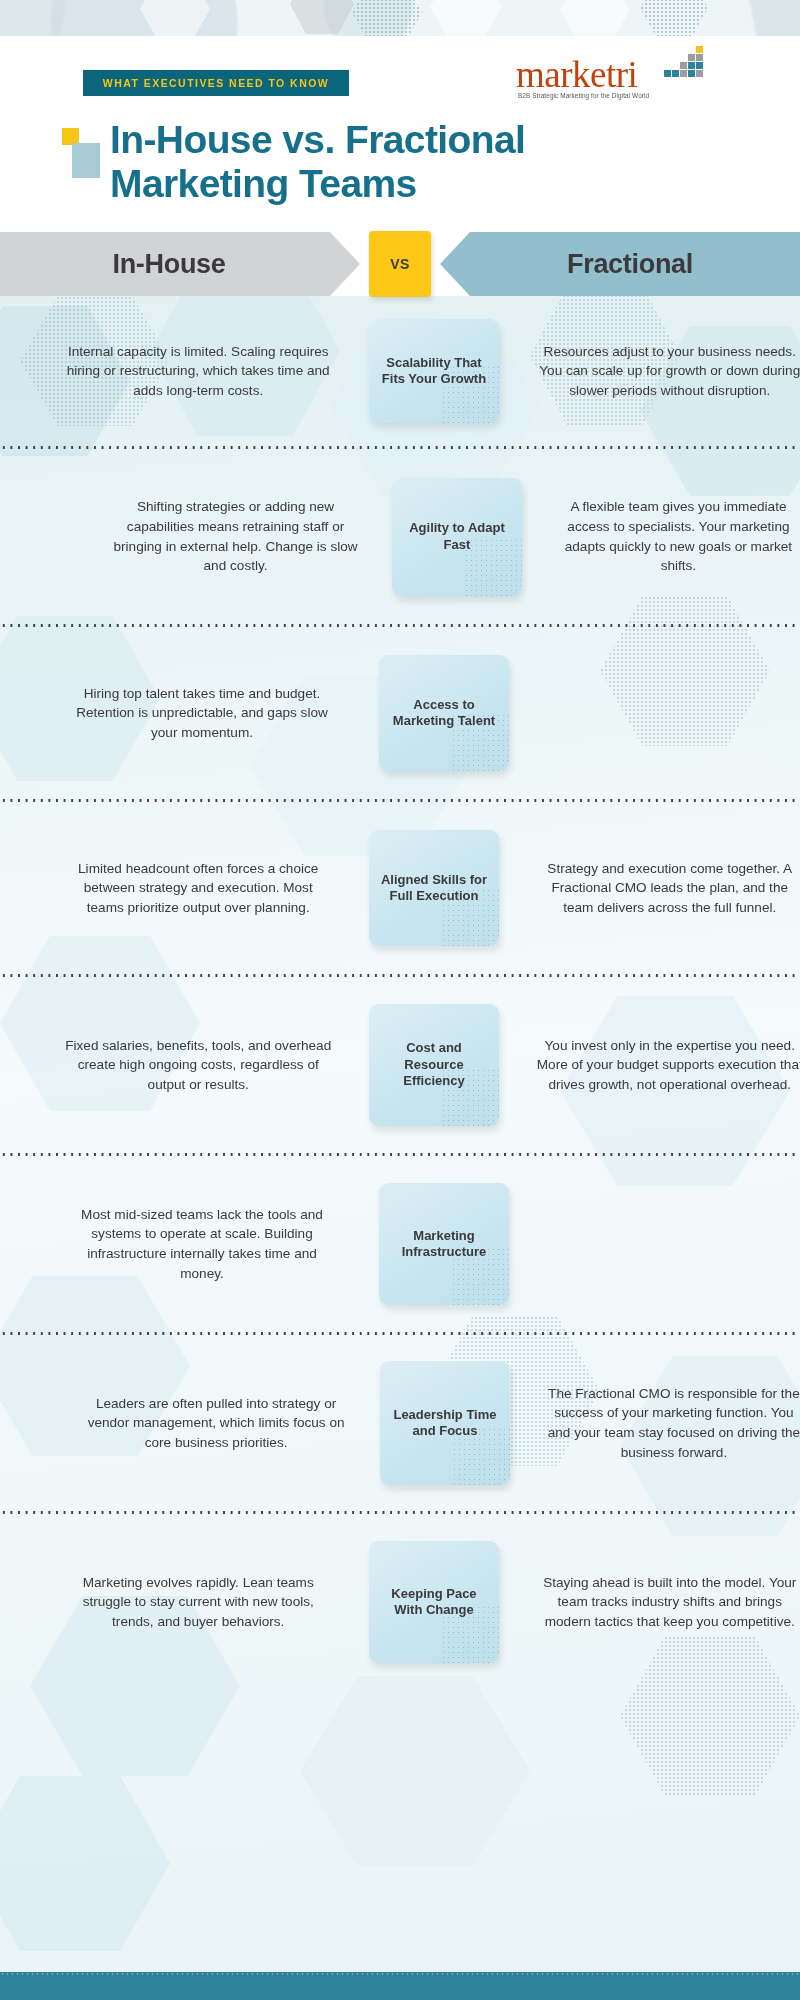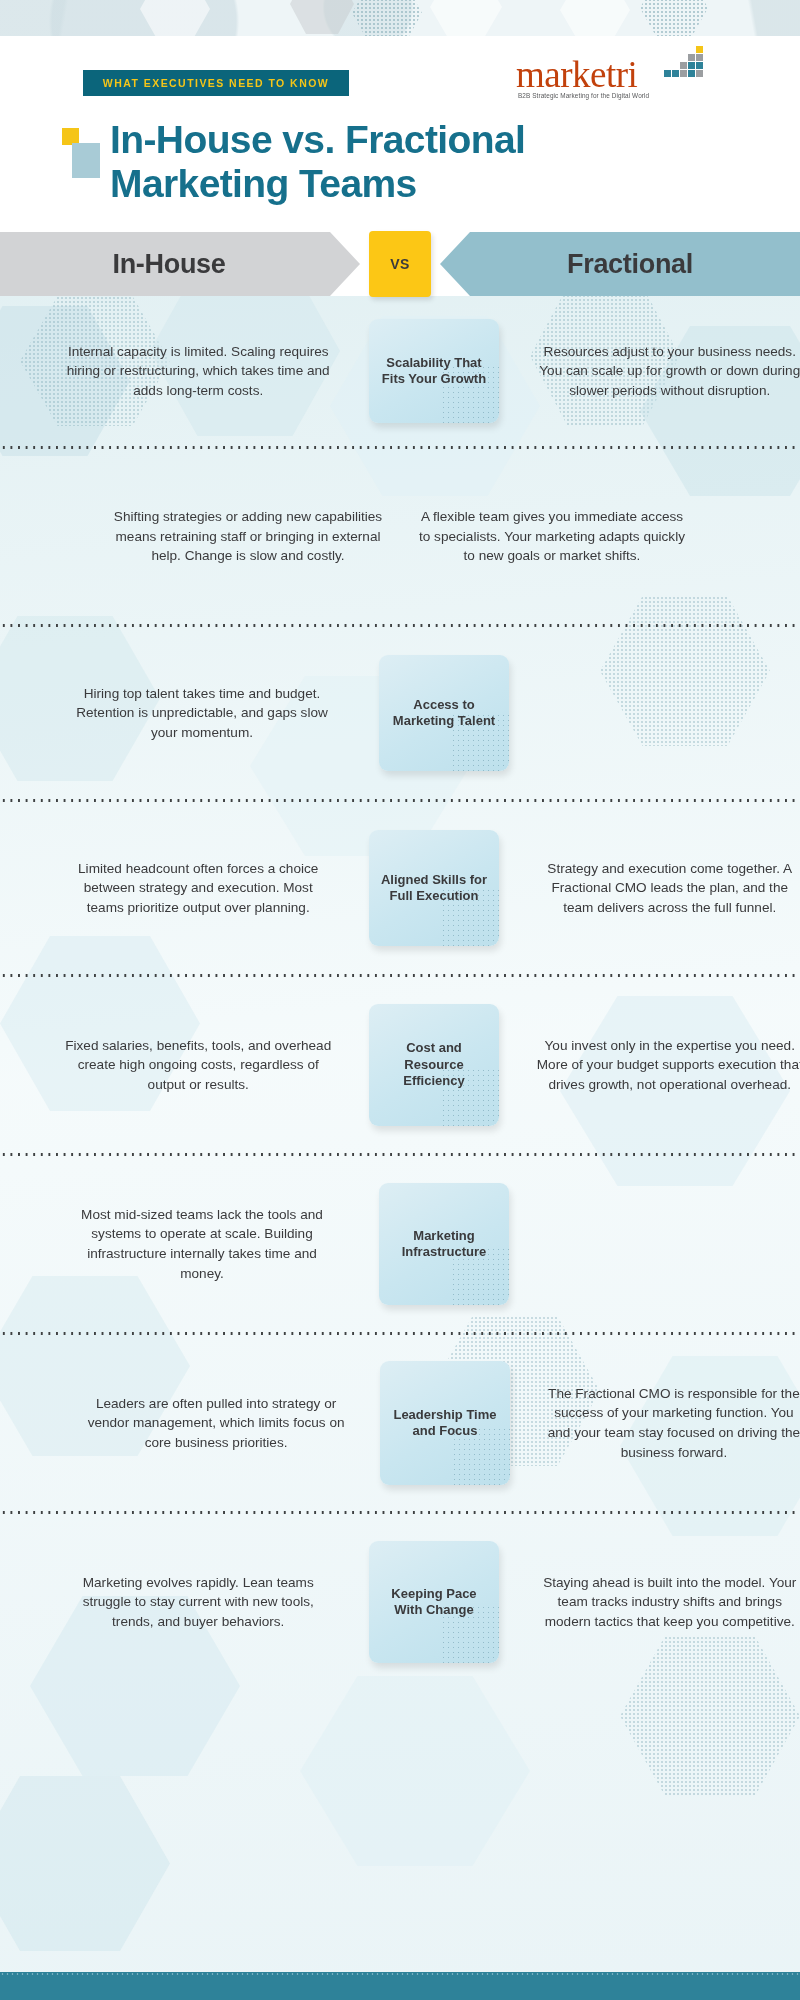--- a/index.html
+++ b/index.html
@@ -248,20 +248,26 @@
             <span>Scalability That Fits Your Growth</span>
             <div class="chipdots"></div>
           </div>
         </div>
         <div class="cell right">Resources adjust to your business needs. You can scale up for growth or down during slower periods without disruption.</div>
       </div>
       <div class="divider"></div>
 
       <div class="row" style="height:175px;padding-left:46px;">
         <div class="cell left">Shifting strategies or adding new capabilities means retraining staff or bringing in external help. Change is slow and costly.</div>
+        <div class="middle">
+          <div class="chip" style="height:118px;">
+            <span>Agility to Adapt Fast</span>
+            <div class="chipdots"></div>
+          </div>
+        </div>
         <div class="cell right">A flexible team gives you immediate access to specialists. Your marketing adapts quickly to new goals or market shifts.</div>
       </div>
       <div class="divider"></div>
 
       <div class="row" style="height:172px;">
         <div class="cell left">Hiring top talent takes time and budget. Retention is unpredictable, and gaps slow your momentum.</div>
         <div class="middle">
           <div class="chip" style="height:116px;">
             <span>Access to Marketing Talent</span>
             <div class="chipdots"></div>

